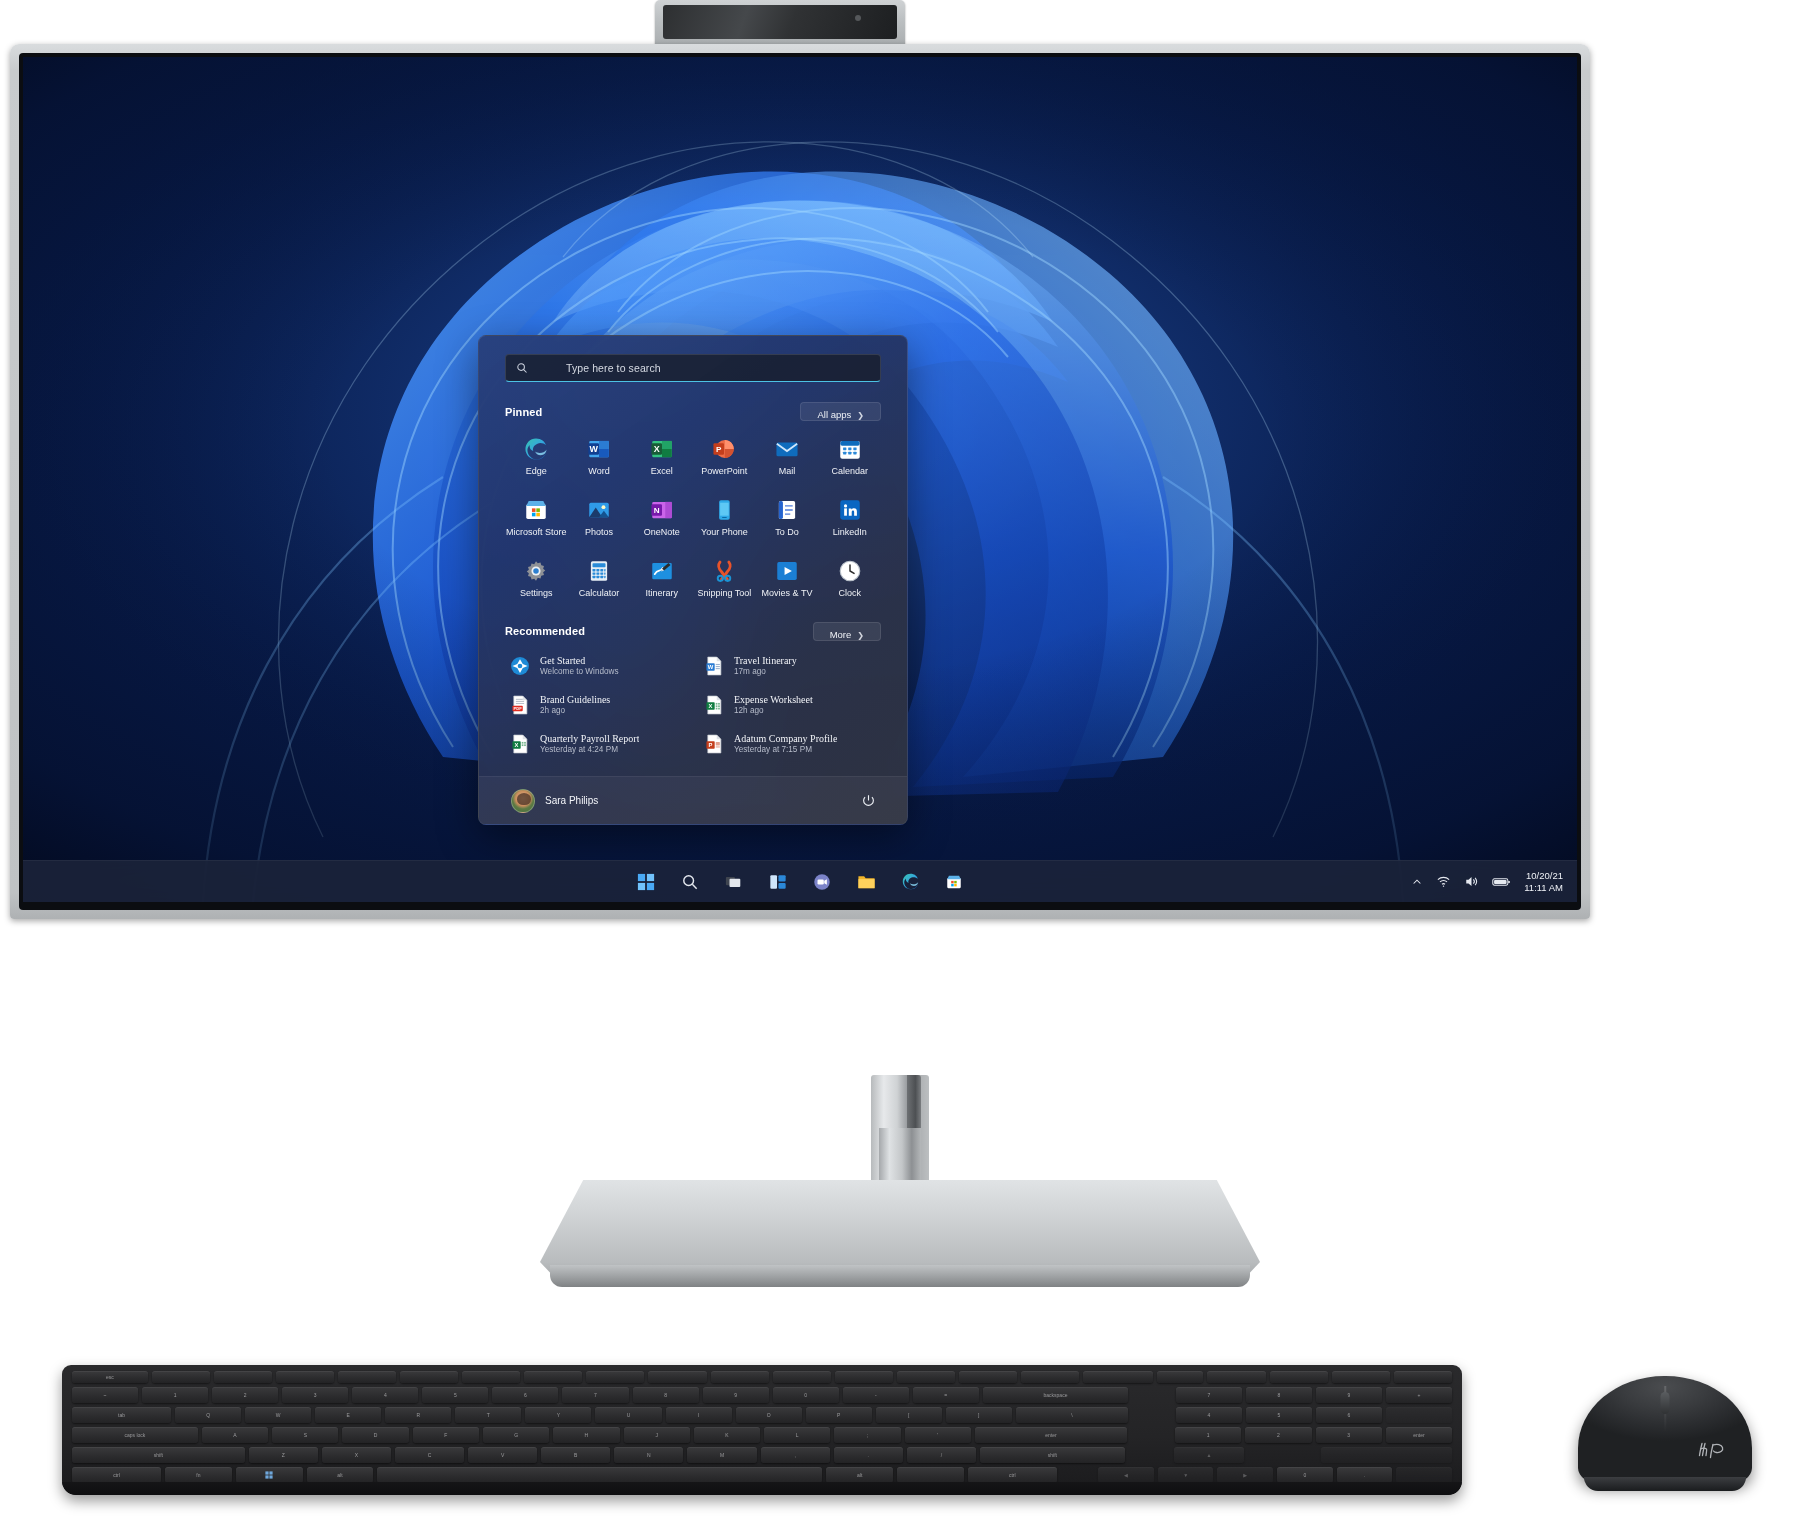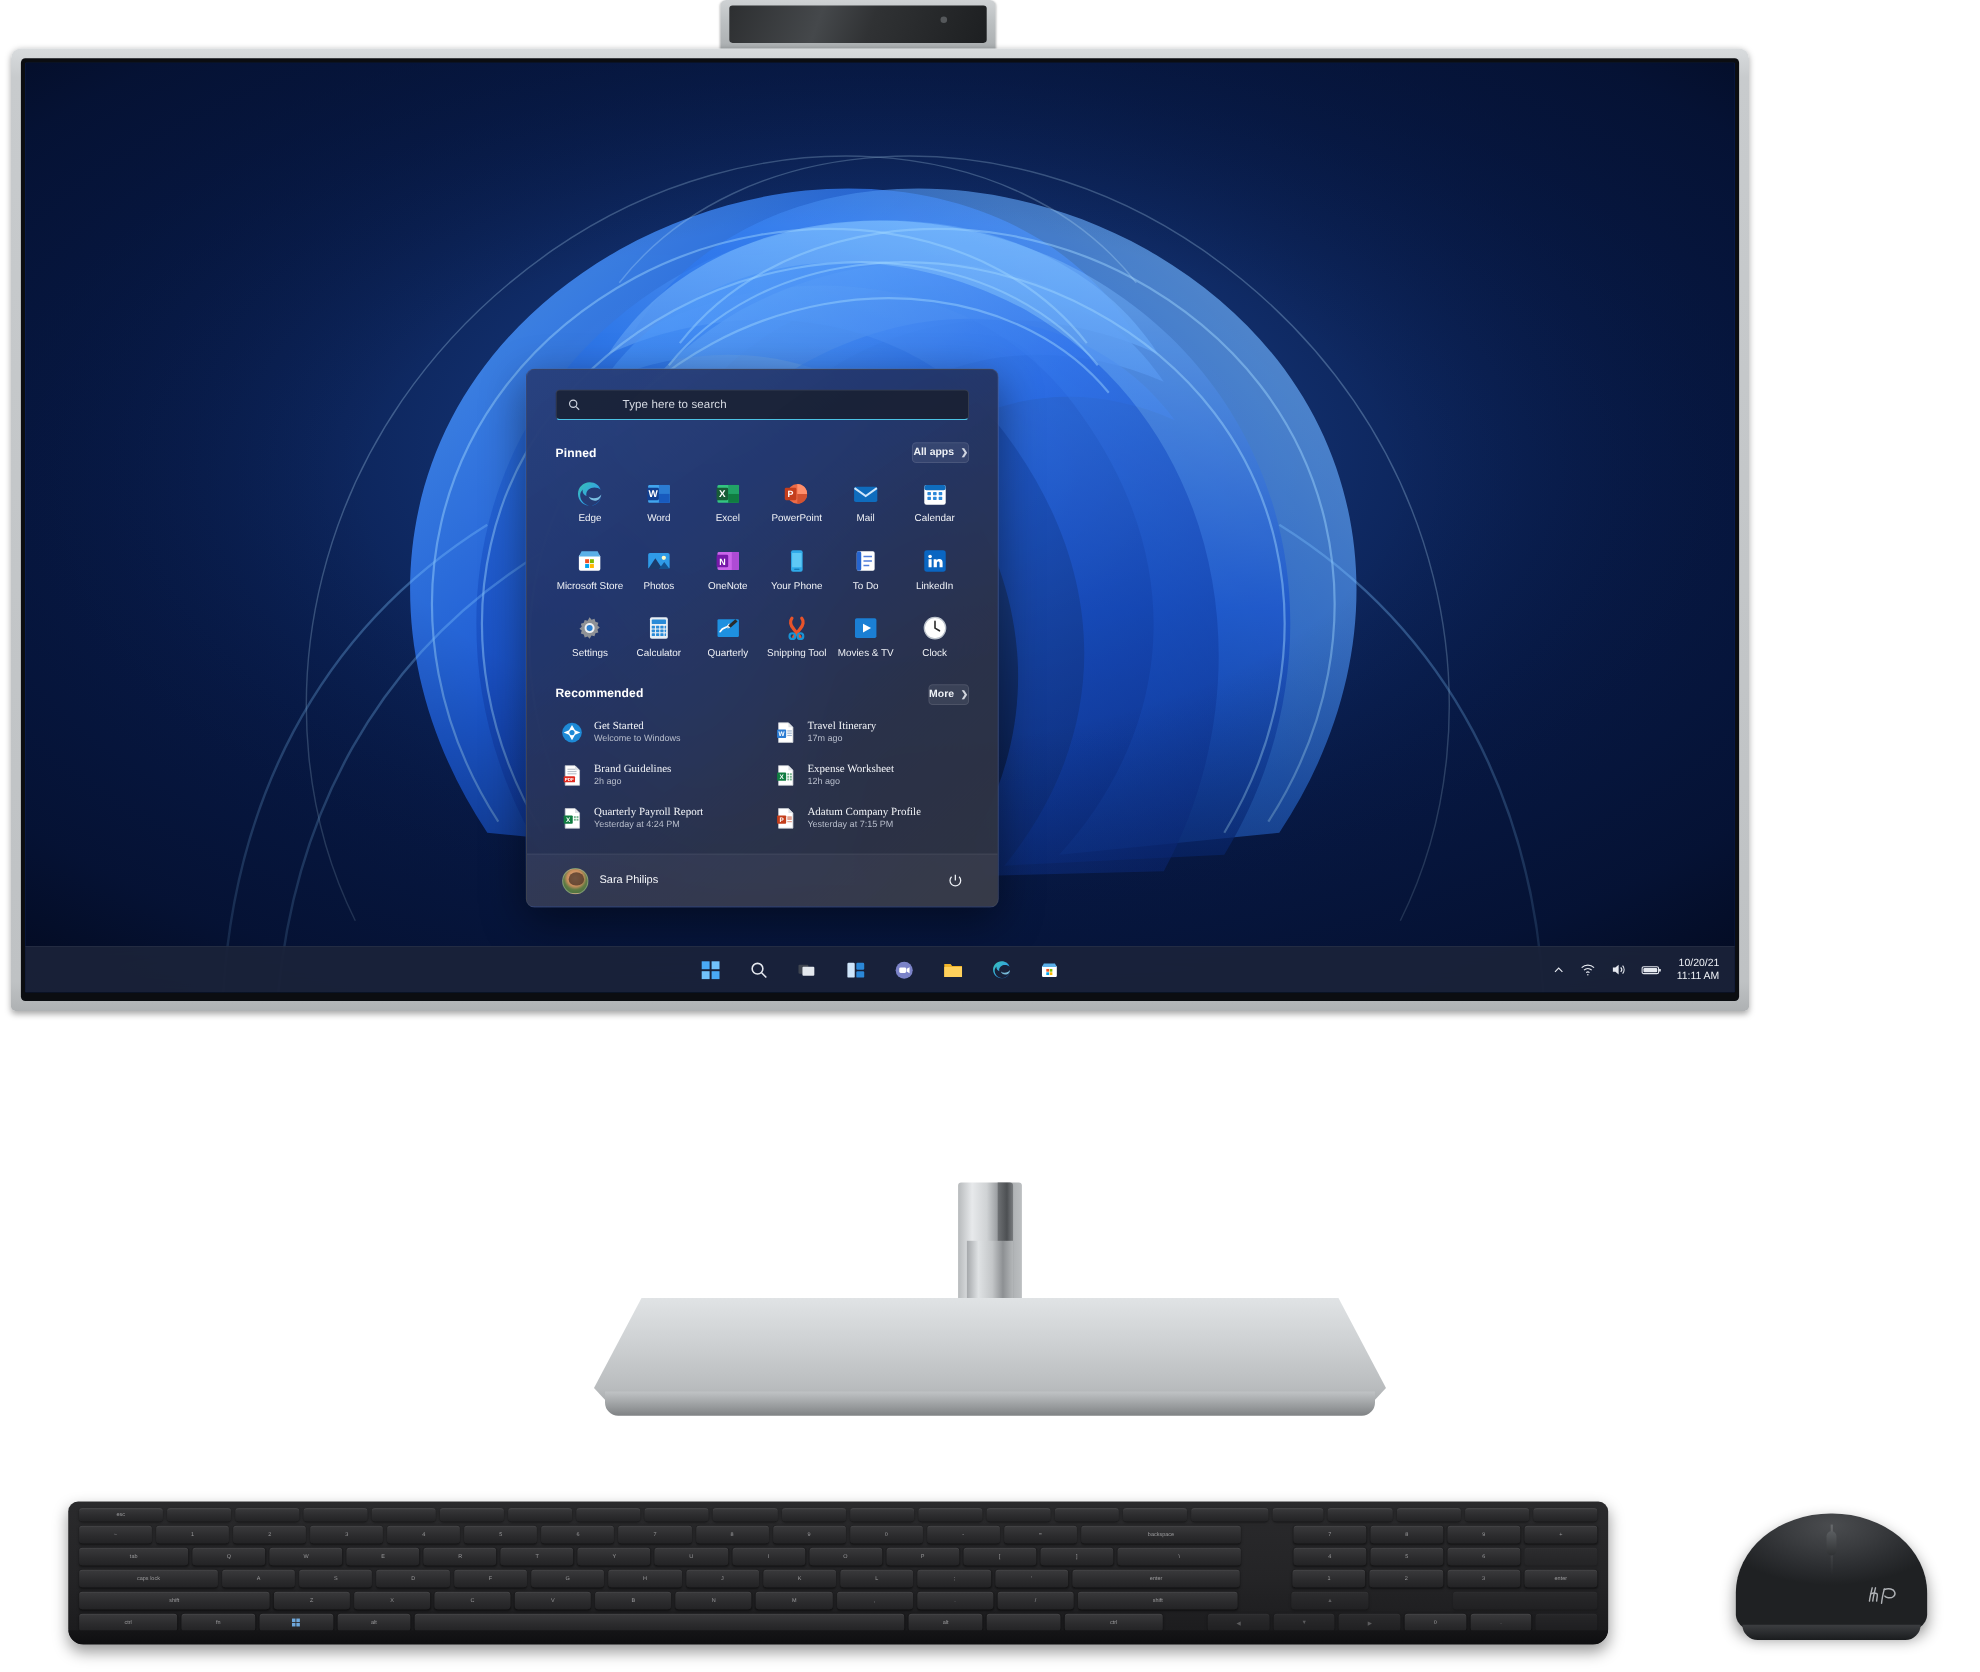--- a/index.html
+++ b/index.html
@@ -82,26 +82,26 @@
   }
   .search-icon svg { display:block; }
   .search-text { font-size: 10.5px; color: #d6dae3; letter-spacing: .1px; margin-left: 29px; }
 
   .section-head {
     display: flex; align-items: center; justify-content: space-between;
     margin: 20px 0 10px 0;
   }
   .section-title { font-size: 11px; font-weight: bold; color: #ffffff; letter-spacing: .1px; }
   .pill {
-    display: flex; align-items: center; gap: 6px;
-    height: 19px; padding: 0 0;
+    display: flex; align-items: flex-end; gap: 6px;
+    height: 19px; padding: 0 16px;
     background: rgba(255,255,255,.08);
     border: 1px solid rgba(255,255,255,.10);
     border-radius: 4px;
-    font-size: 9.5px; color: #eef1f6; font-weight: bold;
+    font-size: 9.5px; color: #eef1f6;
   }
   .pill .chev { font-size: 8px; opacity: .85; }
 
   .pinned-grid {
     display: grid; grid-template-columns: repeat(6, 1fr);
     row-gap: 12px; column-gap: 0;
   }
   .app {
     display: flex; flex-direction: column; align-items: center; gap: 5px;
     padding: 5px 0 3px 0; border-radius: 5px;
@@ -539,21 +539,21 @@
                 <span class="app-label">Calculator</span>
               </div>
 
               <div class="app">
                 <svg class="app-ico" viewBox="0 0 32 32">
                   <rect x="4" y="6" width="24" height="20" rx="1.5" fill="#1e90e0"></rect>
                   <path d="M7 20 C11 13 14 18 17 12" fill="none" stroke="#ffffff" stroke-width="2" stroke-linecap="round"></path>
                   <path d="M16 13 L24 6 L26.5 8.5 L18.5 15.5 Z" fill="#2b2b2b"></path>
                   <path d="M16 13 L18.5 15.5 L15 16.5 Z" fill="#d9d9d9"></path>
                 </svg>
-                <span class="app-label">Quarterly</span>
+                <span class="app-label">Itinerary</span>
               </div>
 
               <div class="app">
                 <svg class="app-ico" viewBox="0 0 32 32">
                   <path d="M22 5 C24.5 8 24 13 20 17 L17 21 L13 26" fill="none" stroke="#e8532a" stroke-width="3.6" stroke-linecap="round"></path>
                   <path d="M11 5 C8.5 8 9 13 13 17 L16 21 L20 26" fill="none" stroke="#e8532a" stroke-width="3.6" stroke-linecap="round"></path>
                   <circle cx="11.5" cy="25" r="3.2" fill="none" stroke="#1a93d4" stroke-width="2.4"></circle>
                   <circle cx="20.5" cy="25" r="3.2" fill="none" stroke="#1a93d4" stroke-width="2.4"></circle>
                 </svg>
                 <span class="app-label">Snipping Tool</span>

